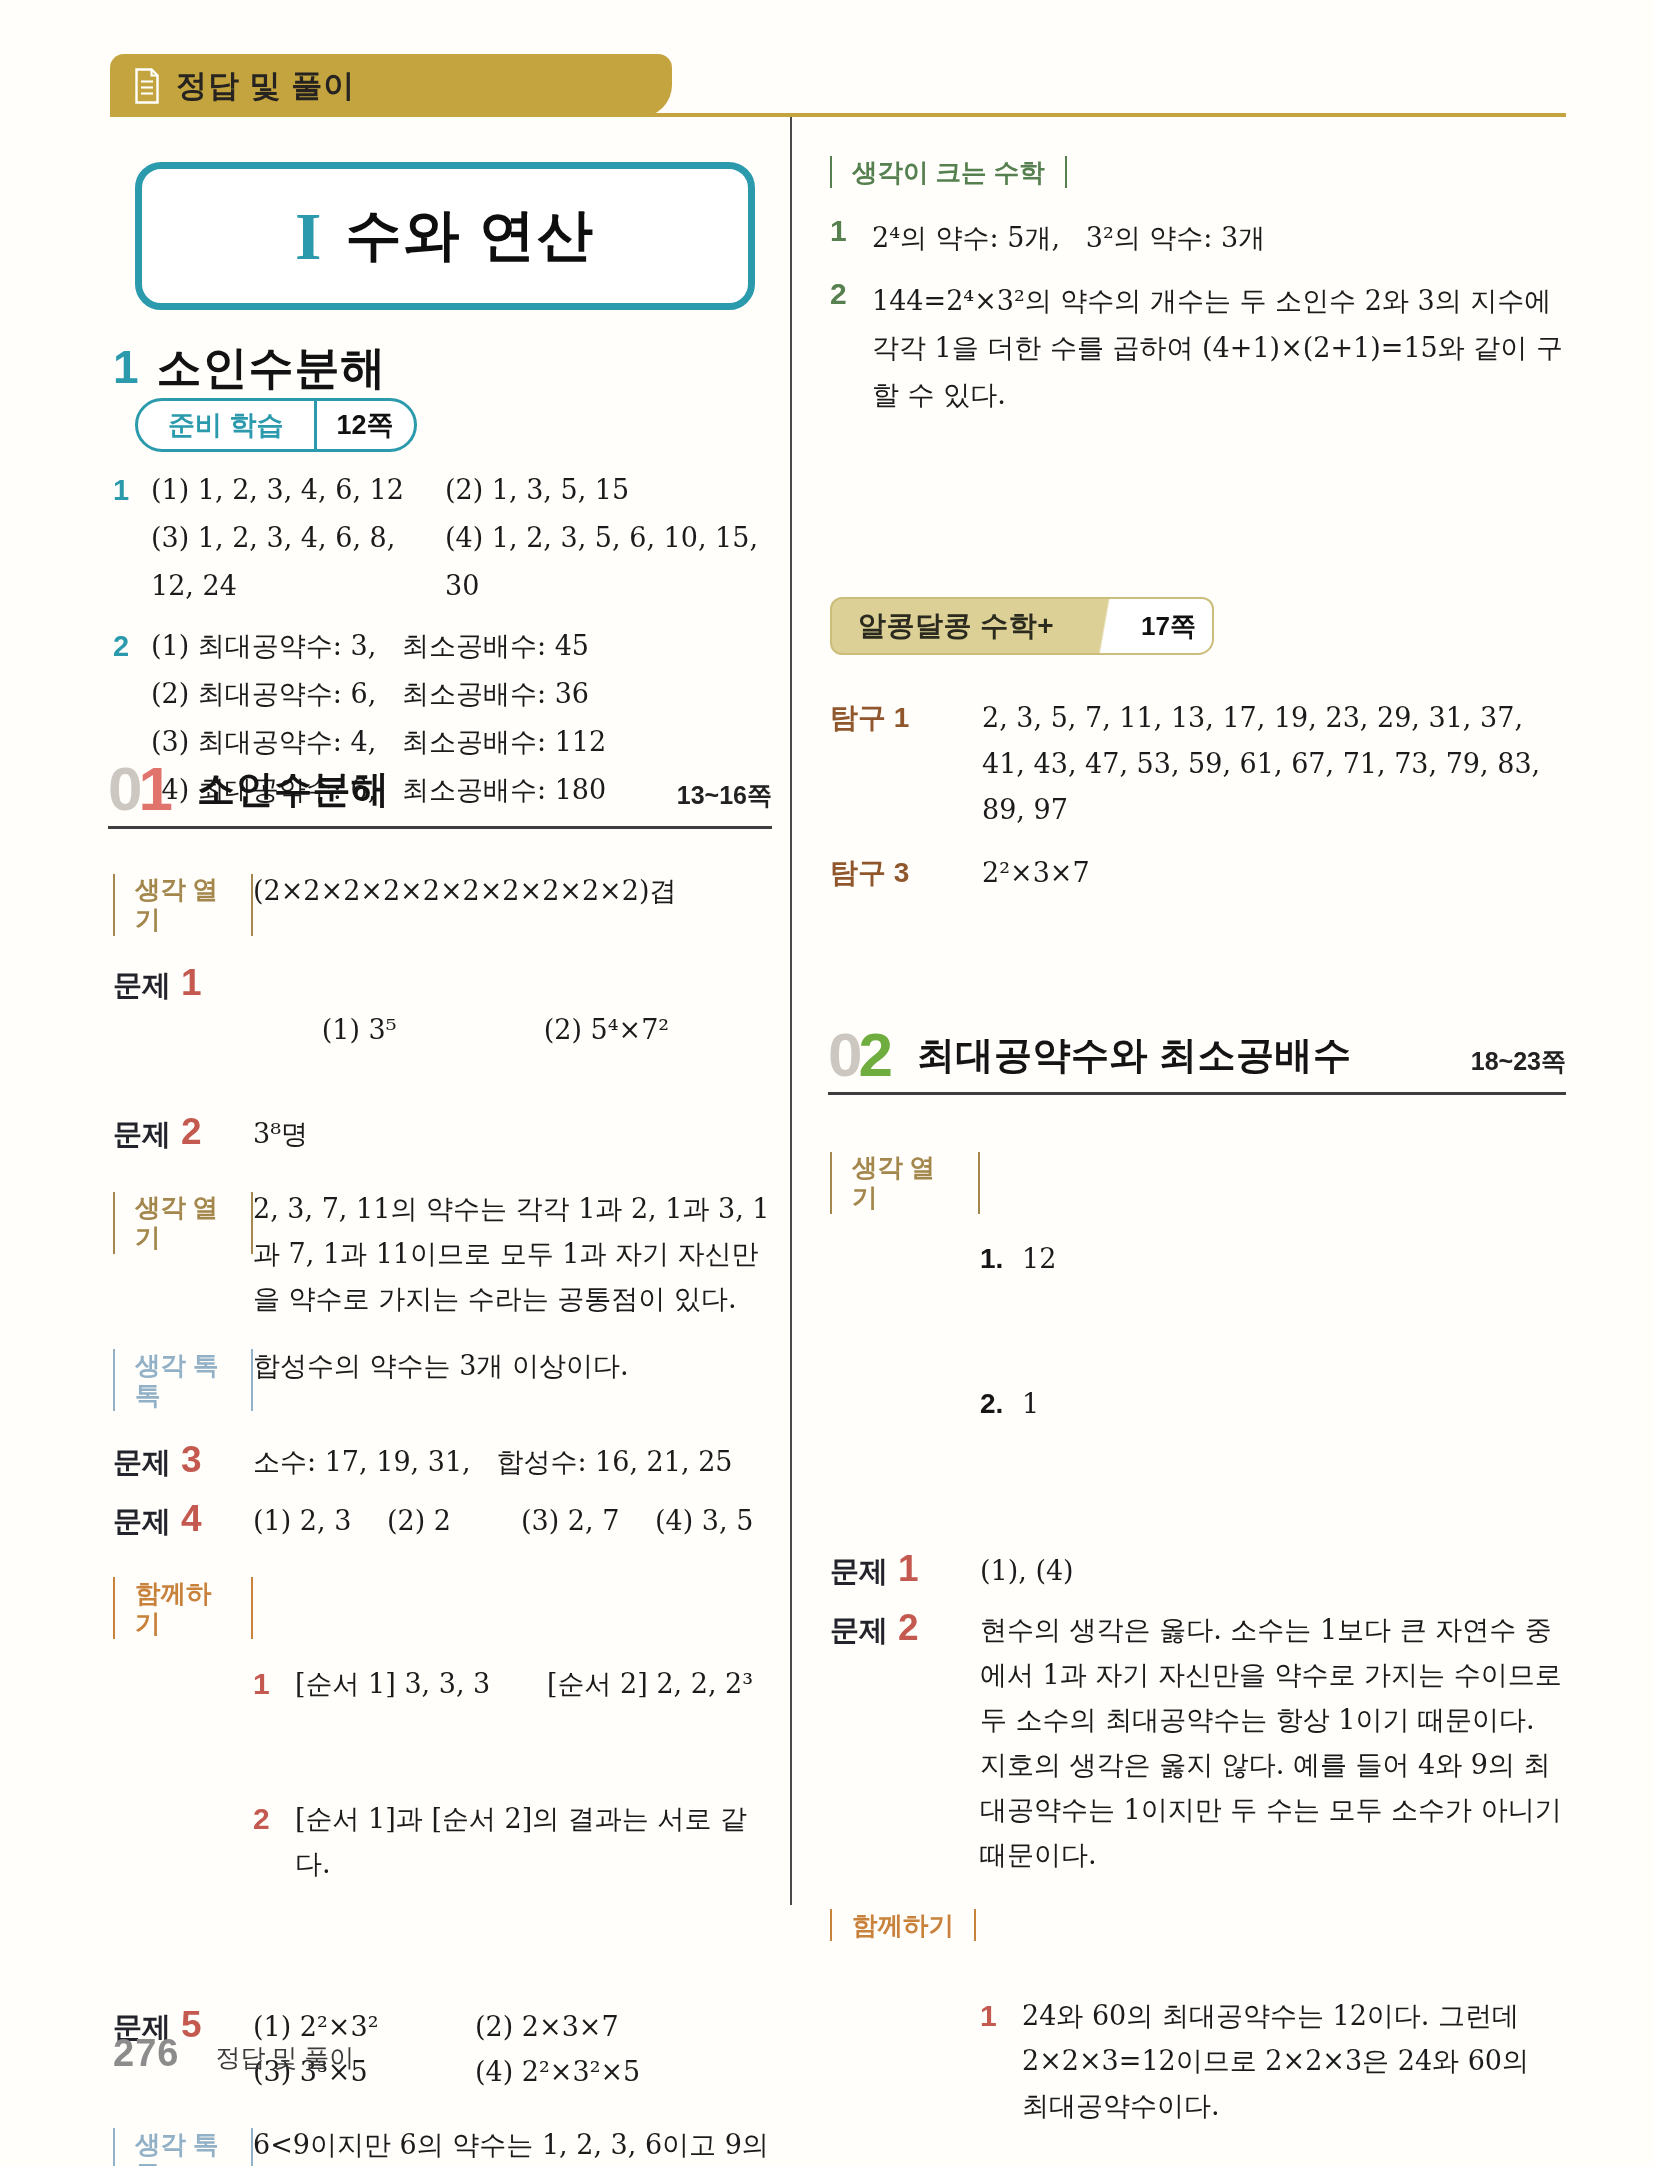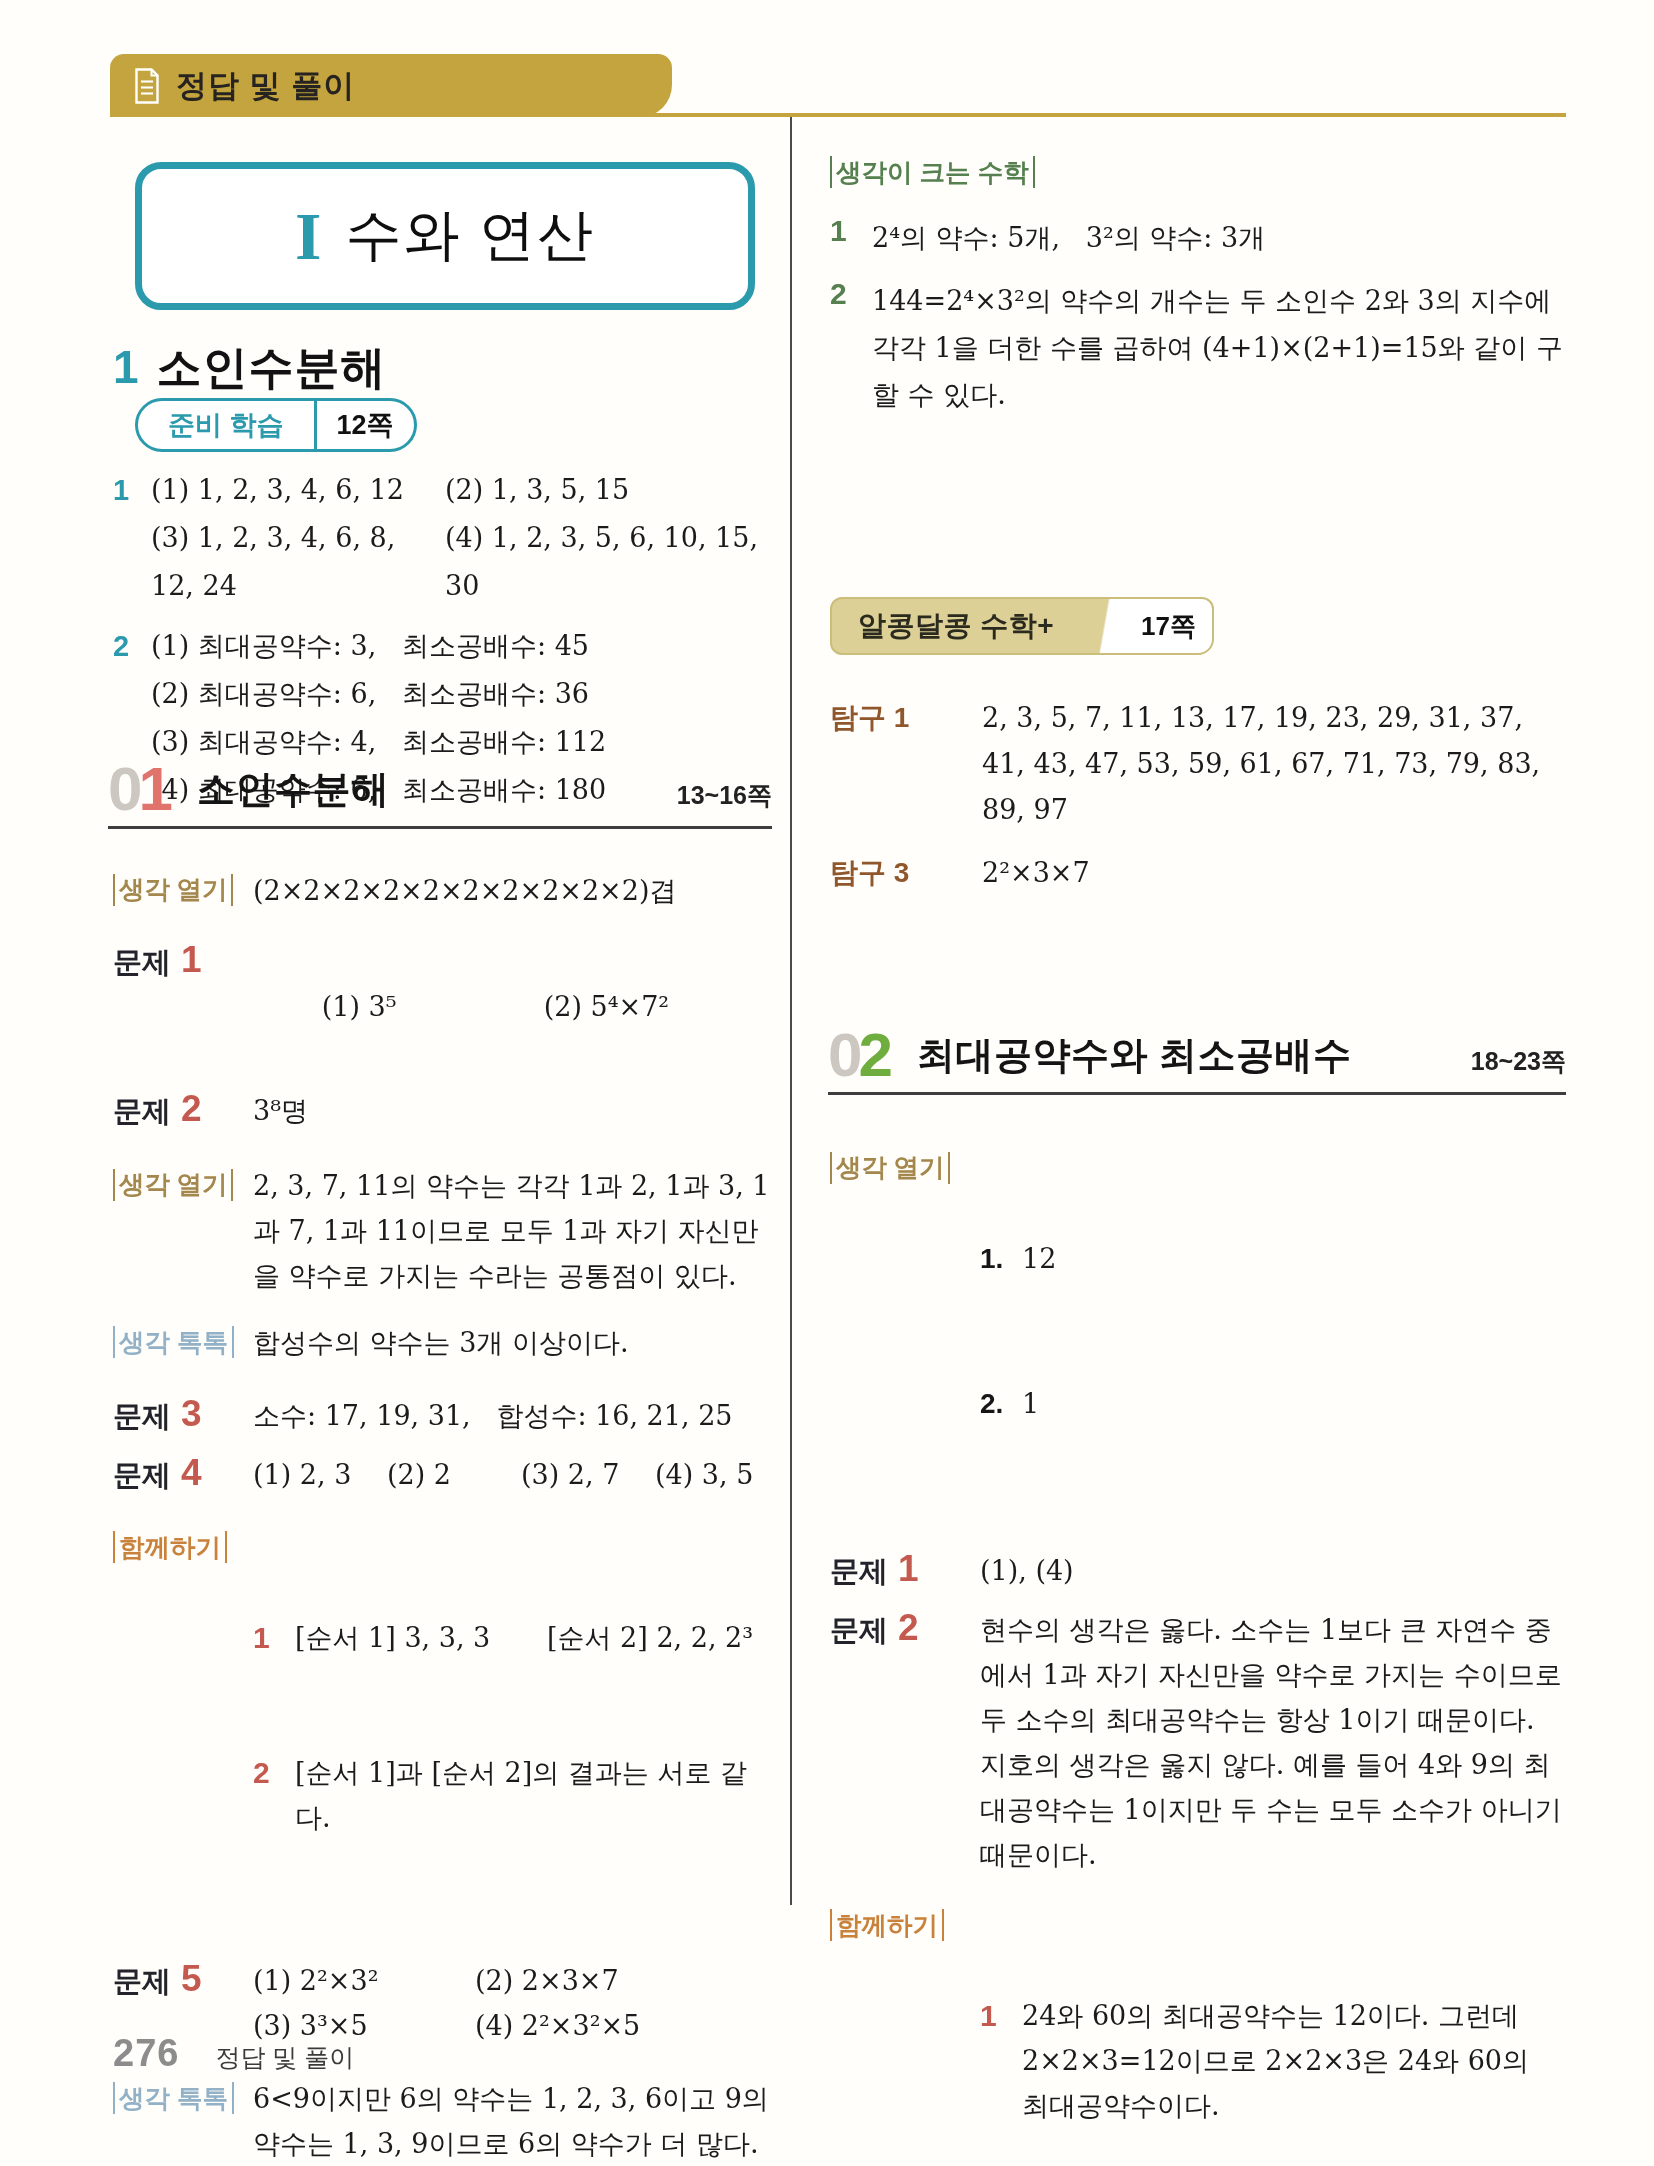--- a/index.html
+++ b/index.html
@@ -12,21 +12,21 @@
        border-radius:14px 14px 32px 0;display:flex;align-items:center;gap:14px;
        padding-left:22px;box-sizing:border-box;}
   .tab-label{font-size:31px;font-weight:bold;color:#262320;letter-spacing:1px;}
   .gold-line{position:absolute;left:110px;top:113px;width:1456px;height:4px;background:#C4A43E;}
   .col-divider{position:absolute;left:790px;top:117px;width:2px;height:1788px;background:#4a4a4a;}
 
   
   .unit-box{position:absolute;left:135px;top:162px;width:620px;height:148px;border:7px solid #2B9AAD;
             border-radius:26px;box-sizing:border-box;display:flex;align-items:center;justify-content:center;gap:24px;background:#fff;}
   .unit-roman{font-family:"Liberation Serif",serif;font-size:68px;font-weight:bold;color:#2B9AAD;line-height:1;}
-  .unit-title{font-size:56px;font-weight:400;color:#0e0e0e;letter-spacing:2px;}
+  .unit-title{font-size:56px;font-weight:700;color:#0e0e0e;letter-spacing:2px;}
 
   
   .chapter{position:absolute;left:113px;top:338px;display:flex;align-items:baseline;gap:18px;}
   .chapter-num{color:#2B9AAD;font-size:46px;font-weight:800;}
   .chapter-title{font-size:45px;font-weight:800;color:#121212;letter-spacing:1px;}
 
   
   .prep-pill{position:absolute;left:135px;top:398px;display:inline-flex;align-items:stretch;height:54px;
              border:3.5px solid #2B9AAD;border-radius:28px;box-sizing:border-box;overflow:hidden;background:#fff;}
   .prep-left{display:flex;align-items:center;padding:0 30px;font-size:27px;font-weight:bold;color:#2B9AAD;
@@ -55,21 +55,21 @@
   .sec-pages{margin-left:auto;font-size:25px;font-weight:600;color:#222;padding-bottom:6px;}
 
   
   .rows{position:absolute;}
   .sec1-rows{left:113px;top:868px;width:660px;}
   .sec2-rows{left:830px;top:1146px;width:734px;}
   .row{display:flex;}
   .lab{width:140px;flex:none;}
   .lab2{width:150px;flex:none;}
   .cont{flex:1;font-size:27px;line-height:45px;color:#1b1b1b;white-space:pre-wrap;}
-  .tag{display:inline-block;font-weight:bold;font-size:25.5px;line-height:30px;padding:1px 4px;
+  .tag{display:inline-block;font-weight:bold;font-size:25.5px;line-height:30px;padding:1px 20px;
        border-left:2.5px solid;border-right:2.5px solid;margin-top:6px;}
   .tag.gold{color:#A3874C;font-family:Liberation Serif, serif;}
   .tag.blue{color:#92B1C7;}
   .tag.orange{color:#C8823C;}
   .tag.green{color:#56804F;}
   .problab{display:flex;align-items:baseline;gap:10px;}
   .problab .pl{font-size:29px;font-weight:800;color:#23232b;}
   .problab .pn{font-size:37px;font-weight:800;color:#C4594F;}
   .pair .a{display:inline-block;width:222px;}
   .quad{display:flex;}

